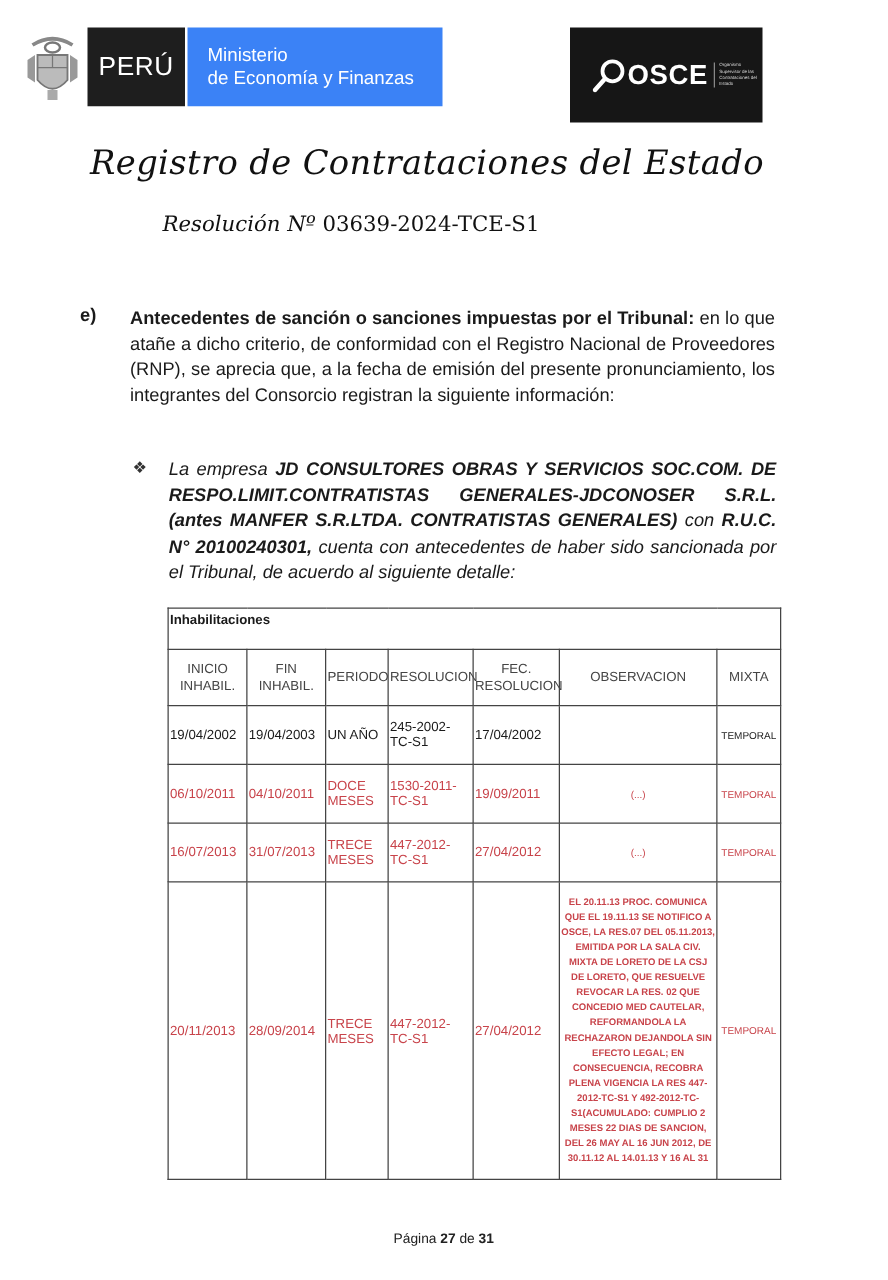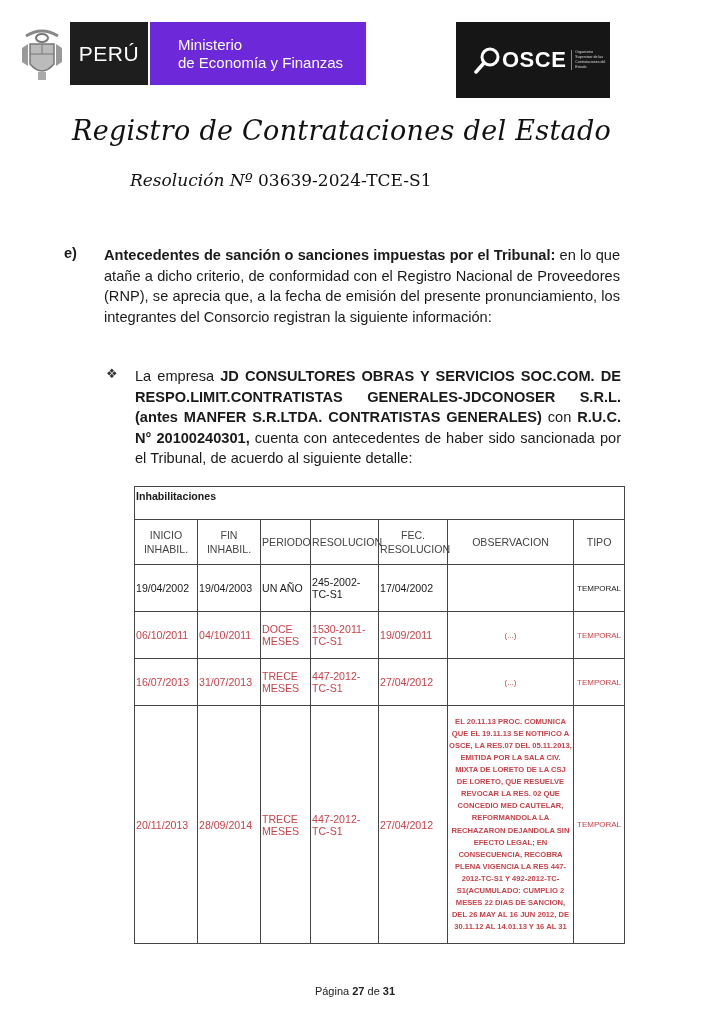--- a/index.html
+++ b/index.html
@@ -2,38 +2,38 @@
 <html><head>
 <meta charset="utf-8">
 <style>
   html, body { margin: 0; padding: 0; background: #ffffff; }
   body { width: 710px; height: 1024px; position: relative; overflow: hidden; font-family: "Liberation Sans", "DejaVu Sans", sans-serif; color: #1a1a1a; }
 
   
   .mef-logo { position: absolute; left: 20px; top: 22px; display: flex; align-items: stretch; height: 63px; }
   .shield { width: 44px; height: 56px; margin-top: 4px; margin-right: 6px; }
   .peru-box { background: #1e1e1e; color: #fff; width: 78px; display: flex; align-items: center; justify-content: center; font-size: 21px; letter-spacing: 0.5px; margin-right: 2px; }
-  .mef-box { background: #6d28d9; color: #fff; width: 188px; padding-left: 28px; display: flex; flex-direction: column; justify-content: center; font-size: 15px; line-height: 18px; }
+  .mef-box { background: #3b82f6; color: #fff; width: 188px; padding-left: 16px; display: flex; flex-direction: column; justify-content: center; font-size: 15px; line-height: 18px; }
 
   .osce-logo { position: absolute; left: 456px; top: 22px; width: 154px; height: 76px; background: #161616; display: flex; align-items: center; }
   .osce-mag { width: 28px; height: 28px; margin-left: 18px; }
   .osce-text { color: #fff; font-weight: bold; font-size: 22px; letter-spacing: 0.5px; margin-left: 0px; }
   .osce-sub { color: #ddd; font-size: 3.6px; line-height: 5px; margin-left: 5px; border-left: 1px solid #888; padding-left: 3px; width: 34px; }
 
   
   .title { position: absolute; left: 72px; top: 115px; font-family: "DejaVu Serif", serif; font-style: italic; font-size: 27px; color: #111; letter-spacing: 0.3px; }
   .subtitle { position: absolute; left: 130px; top: 170px; font-family: "DejaVu Serif", serif; font-size: 17px; color: #111; }
   .subtitle .it { font-style: italic; }
 
   
   .para { position: absolute; font-size: 14.6px; line-height: 20.5px; text-align: justify; }
   .para-e { left: 104px; top: 245px; width: 516px; }
   .label-e { position: absolute; left: 64px; top: 245px; font-weight: bold; font-size: 14.6px; }
   .bullet { position: absolute; left: 106px; top: 366px; font-size: 13px; color: #333; }
-  .para-b { left: 135px; top: 366px; width: 486px; }
+  .para-b { left: 135px; top: 366px; width: 486px; font-style: italic; }
   b { font-weight: bold; }
 
   
   table.inh { position: absolute; left: 134px; top: 486px; width: 490px; border-collapse: collapse; table-layout: fixed; }
   table.inh td { border: 1.5px solid #444; padding: 0 1px; font-size: 10.6px; vertical-align: middle; }
   .tt { font-weight: bold; font-size: 10.4px; height: 29px; vertical-align: top !important; padding-top: 3px !important; }
   .th td { text-align: center; color: #444; height: 44px; font-size: 10px; line-height: 14px; }
   .row td { height: 46px; }
   .red td { color: #c8434a; }
   .ctr { text-align: left; }
@@ -100,21 +100,21 @@
       <tr>
     <td colspan="7" class="tt">Inhabilitaciones</td>
   </tr>
   <tr class="th">
     <td>INICIO INHABIL.</td>
     <td>FIN INHABIL.</td>
     <td>PERIODO</td>
     <td>RESOLUCION</td>
     <td>FEC. RESOLUCION</td>
     <td>OBSERVACION</td>
-    <td>TIPO</td>
+    <td>MIXTA</td>
   </tr>
   <tr class="row">
     <td class="lft">19/04/2002</td>
     <td class="lft">19/04/2003</td>
     <td class="lft">UN AÑO</td>
     <td class="lft">245-2002-TC-S1</td>
     <td class="ctr">17/04/2002</td>
     <td class="small"></td>
     <td class="small">TEMPORAL</td>
   </tr>

